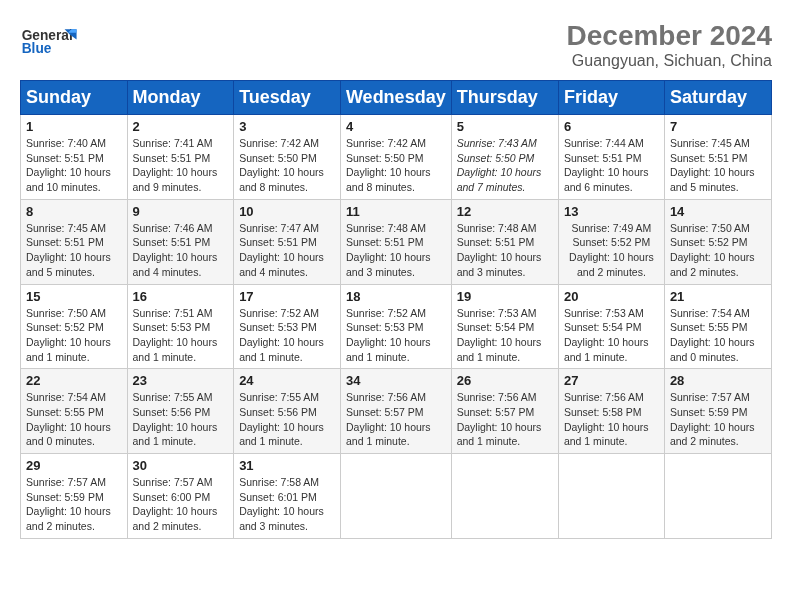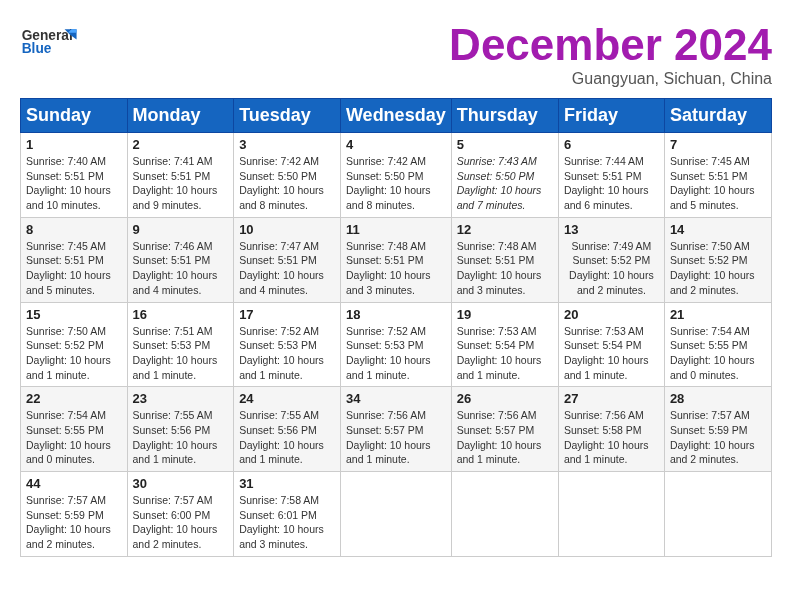--- a/index.html
+++ b/index.html
@@ -13,23 +13,23 @@
     .header-area {
       display: flex;
       justify-content: space-between;
       align-items: flex-start;
       margin-bottom: 10px;
     }
     .title-area {
       text-align: right;
     }
     .main-title {
-      font-size: 44px;
+      font-size: 28px;
       font-weight: bold;
-      color: #a21caf;
+      color: #737373;
     }
     .subtitle {
       font-size: 16px;
       color: #555;
     }
     .calendar {
       width: 100%;
       border-collapse: collapse;
       font-size: 11px;
     }
@@ -308,21 +308,21 @@
         <td>
           <span class="day-num">28</span>
           <div class="day-info" style="white-space: pre-line;">Sunrise: 7:57 AM
 Sunset: 5:59 PM
 Daylight: 10 hours
 and 2 minutes.</div>
         </td>
       </tr>
       <tr>
         <td>
-          <span class="day-num">44</span>
+          <span class="day-num">29</span>
           <div class="day-info" style="white-space: pre-line;">Sunrise: 7:57 AM
 Sunset: 5:59 PM
 Daylight: 10 hours
 and 2 minutes.</div>
         </td>
         <td>
           <span class="day-num">30</span>
           <div class="day-info" style="white-space: pre-line;">Sunrise: 7:57 AM
 Sunset: 6:00 PM
 Daylight: 10 hours

